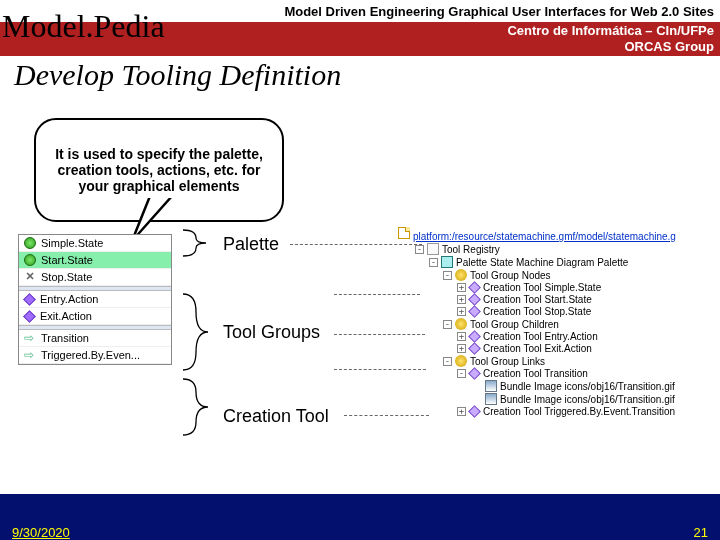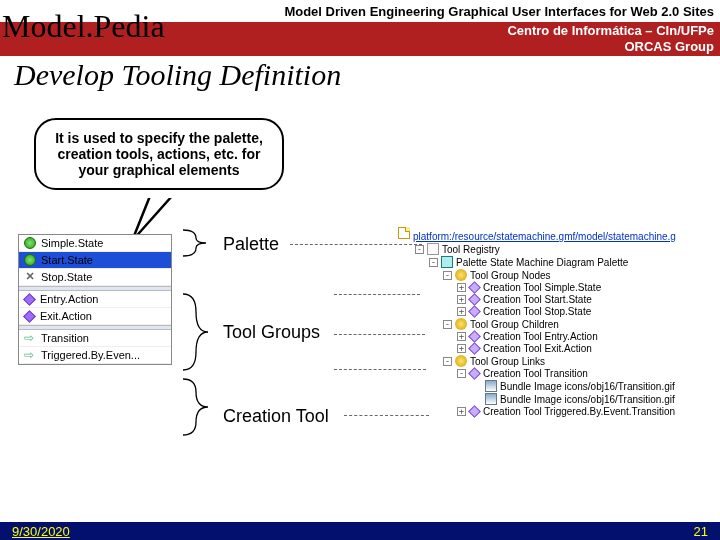--- a/index.html
+++ b/index.html
@@ -49,21 +49,21 @@
     font-style: italic;
     font-size: 30px;
     color: #000;
   }
   .callout {
     position: absolute;
     left: 34px; top: 118px;
     width: 250px;
     border: 2.5px solid #000;
     border-radius: 22px;
-    padding: 10px 14px;
+    padding: 26px 14px;
     text-align: center;
     font-size: 14px;
     font-weight: bold;
     background: #fff;
   }
   .callout-tail {
     position: absolute;
     left: 150px; top: 196px;
     width: 0; height: 0;
   }
@@ -91,21 +91,21 @@
     border-bottom: 1px solid #aaa;
   }
   .pal-item {
     display: flex; align-items: center;
     gap: 5px;
     padding: 2px 5px;
     background: #fff;
     border-bottom: 1px solid #eee;
     font-size: 11px;
   }
-  .pal-item:nth-child(2){ background:#1d4ed8;}
+  .pal-item:nth-child(2){ background:#86efac;}
   .ico { width: 12px; height: 12px; display: inline-block; }
   .ico-green { background: radial-gradient(circle,#7de86b,#2a9a1a); border-radius:50%; border:1px solid #1a6b0f;}
   .ico-x { color:#666; font-weight:bold; font-size:11px; text-align:center; line-height:11px;}
   .ico-diamond { transform: rotate(45deg); background:#a06cff; border:1px solid #6a3bc0; width:9px;height:9px; margin:1px;}
   .ico-arrow { color:#5b8; font-size:12px; line-height:12px;}
   .sep { height:5px; background:#dde6f2; border-top:1px solid #bbb; border-bottom:1px solid #bbb;}
   .labels {
     position: absolute;
     left: 205px;
     font-family: Arial, sans-serif;
@@ -156,25 +156,25 @@
   .ti-doc::after{content:"";position:absolute;right:-1px;top:-1px;width:4px;height:4px;background:#ffe9a0;border-left:1px solid #c90;border-bottom:1px solid #c90;}
   .ti-reg { background:#fafafa; border:1px solid #999;}
   .ti-pal { background:#aee; border:1px solid #277;}
   .ti-grp { background: radial-gradient(circle,#ffe36b,#cfa000); border-radius:50%;}
   .ti-tool { width:9px;height:9px; transform:rotate(45deg); background:#c9abff; border:1px solid #7a4dc9; margin:1px;}
   .ti-img { background:linear-gradient(#8ac,#fff); border:1px solid #678;}
   .tree-link { color:#0030c8; text-decoration: underline; margin-top: 7px; }
   .footer {
     position: absolute;
     left:0; right:0; bottom:0;
-    height: 18px;
+    height: 46px;
     background: #03106e;
     color: #ff0;
     display: flex;
-    align-items: center;
+    align-items: flex-end;
     font-size: 13px;
     padding: 0 12px;
     gap: 24px;
   }
   .footer .mid { position:absolute; left:50%; transform:translateX(-50%); text-decoration: underline;}
   .footer .right { margin-left:auto; }
   .footer .left { text-decoration: underline; }
 </style>
 </head>
 <body>

